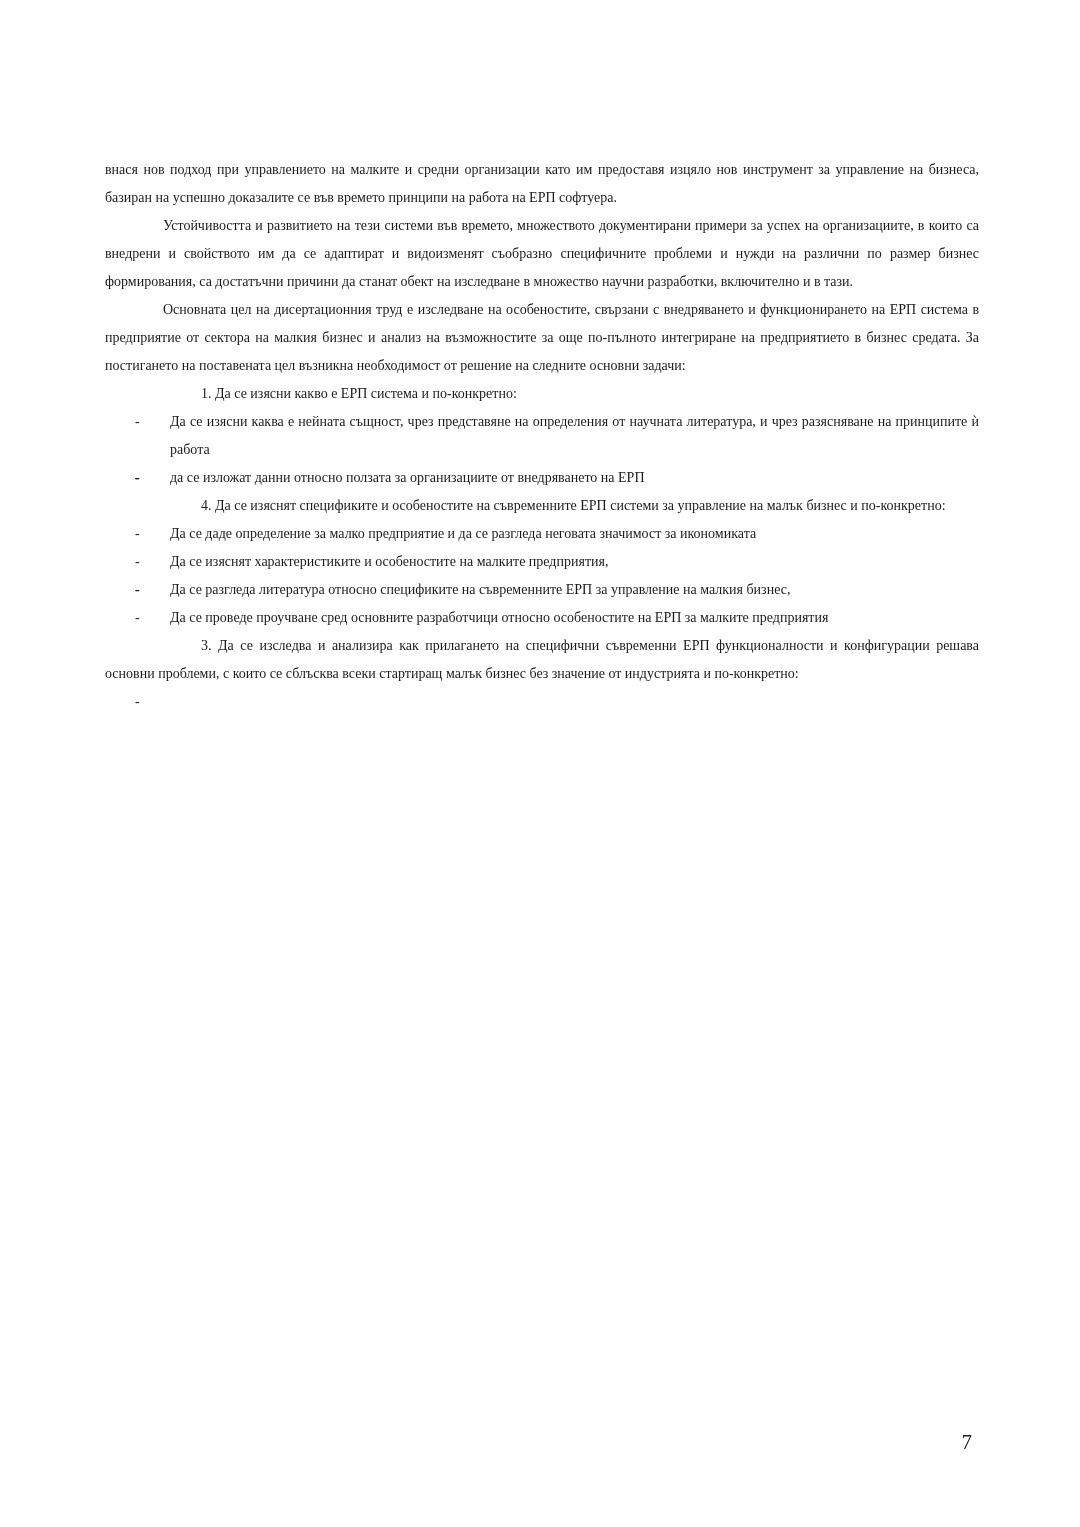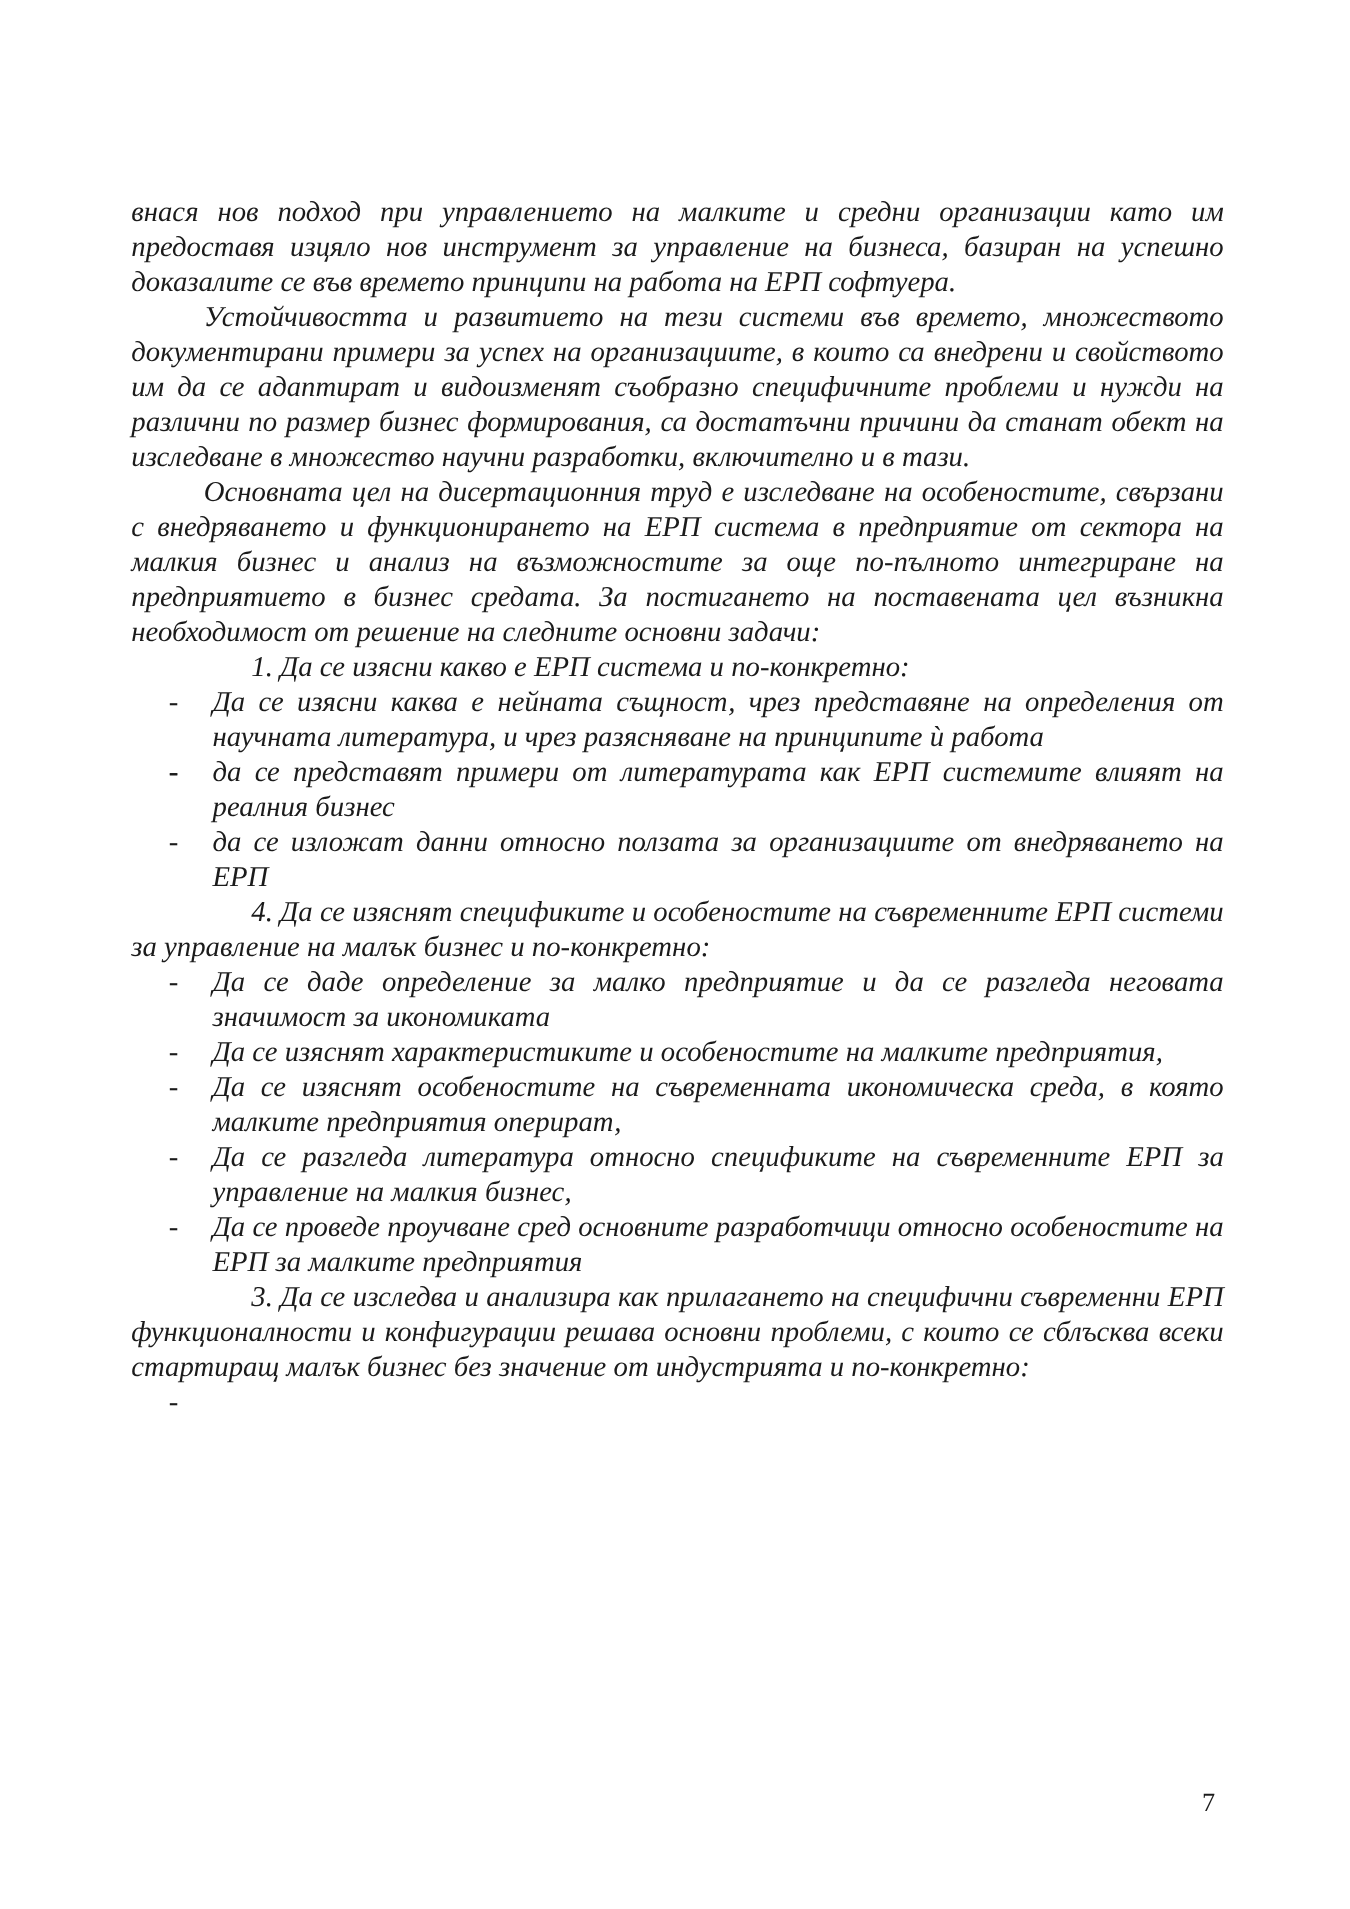--- a/index.html
+++ b/index.html
@@ -14,24 +14,23 @@
     background: #ffffff;
     font-family: "Liberation Serif", serif;
     color: #1b1b1b;
     overflow: hidden;
   }
   .text-body {
     position: absolute;
     left: 105px;
     top: 156px;
     width: 874px;
-    font-size: 23px;
+    font-size: 14px;
     line-height: 28px;
     text-align: justify;
-    font-style: italic;
   }
   p.para {
     margin: 0;
     padding: 0;
   }
   .indent {
     text-indent: 58px;
   }
   .task-heading {
     text-indent: 96px;
@@ -74,40 +73,38 @@
 
     <div class="li">
       <span class="marker">-</span>
       <span class="li-text">Да се изясни каква е нейната същност, чрез представяне на определения от научната литература, и чрез разясняване на принципите ѝ работа</span>
     </div>
     <div class="li">
       <span class="marker">-</span>
     </div>
     <div class="li">
       <span class="marker">-</span>
-      <span class="li-text">да се представят примери от литературата как ЕРП системите влияят на реалния бизнес</span>
     </div>
     <div class="li">
       <span class="marker">-</span>
       <span class="li-text">да се изложат данни относно ползата за организациите от внедряването на ЕРП</span>
     </div>
 
     <p class="para task-para">4. Да се изяснят спецификите и особеностите на съвременните ЕРП системи за управление на малък бизнес и по-конкретно:</p>
 
     <div class="li">
       <span class="marker">-</span>
       <span class="li-text">Да се даде определение за малко предприятие и да се разгледа неговата значимост за икономиката</span>
     </div>
     <div class="li">
       <span class="marker">-</span>
       <span class="li-text">Да се изяснят характеристиките и особеностите на малките предприятия,</span>
     </div>
     <div class="li">
       <span class="marker">-</span>
-      <span class="li-text">Да се изяснят особеностите на съвременната икономическа среда, в която малките предприятия оперират,</span>
     </div>
     <div class="li">
       <span class="marker">-</span>
       <span class="li-text">Да се разгледа литература относно спецификите на съвременните ЕРП за управление на малкия бизнес,</span>
     </div>
     <div class="li">
       <span class="marker">-</span>
       <span class="li-text">Да се проведе проучване сред основните разработчици относно особеностите на ЕРП за малките предприятия</span>
     </div>
 

